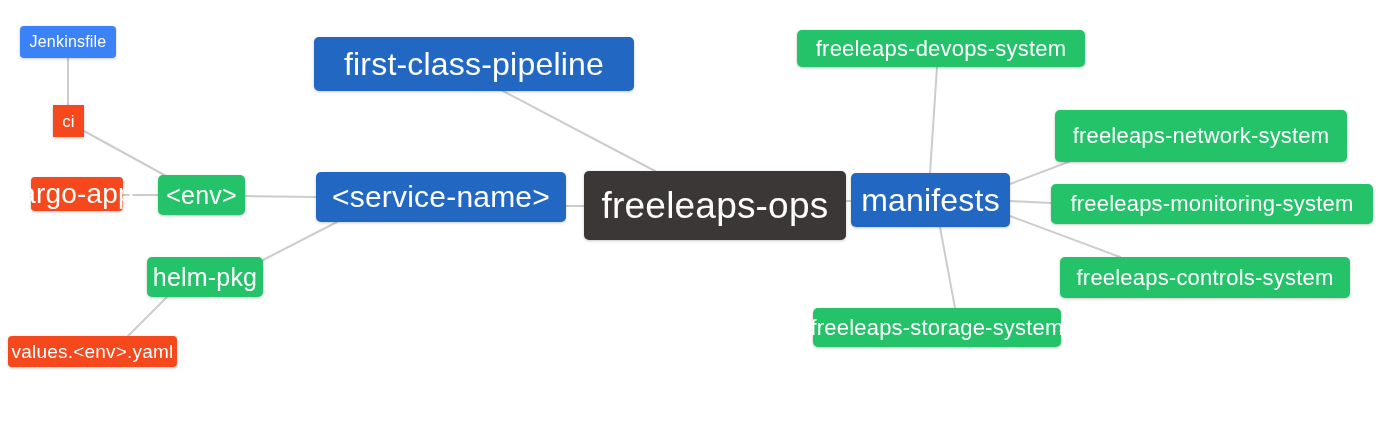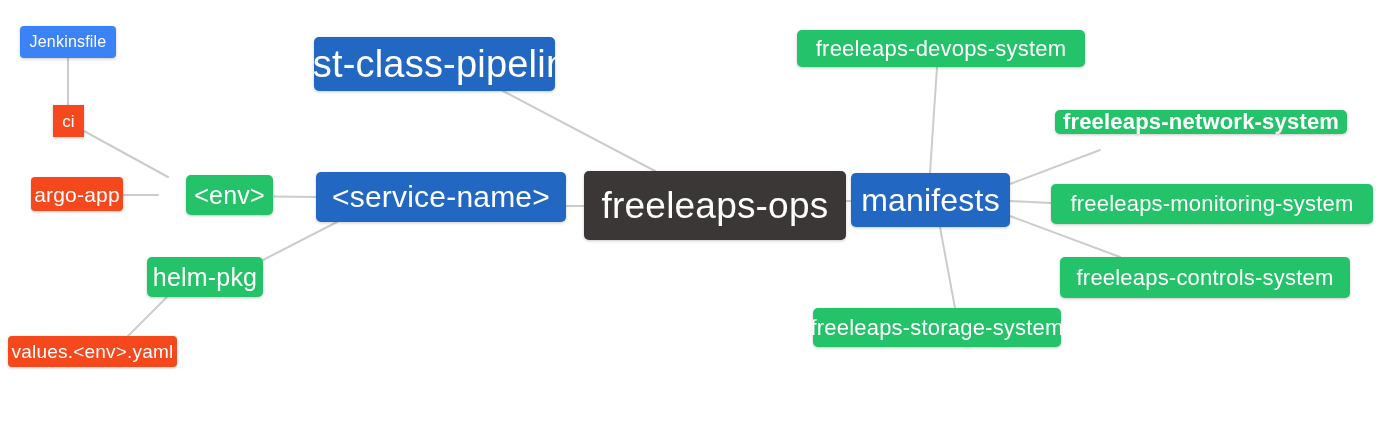--- a/index.html
+++ b/index.html
@@ -40,30 +40,30 @@
   }
   .node--orange { background: #3b82f6; }
   .node--red    { background: #F5481D; }
   .node--green  { background: #24C36A; }
   .node--blue   { background: #2268C3; }
   .node--dark   { background: #3B3737; }
 
   
   #n-jenkinsfile     { left: 20px;   top: 26px;  width: 96px;  height: 32px; font-size: 16px; border-radius: 4px; }
   #n-ci              { left: 53px;   top: 105px; width: 31px;  height: 32px; font-size: 17px; border-radius: 0; }
-  #n-argo-app        { left: 31px;   top: 177px; width: 92px;  height: 34px; font-size: 21px; border-radius: 4px; }
-  #n-env             { left: 158px;  top: 175px; width: 87px;  height: 40px; font-size: 25px; margin-left: 28px; }
+  #n-argo-app        { left: 31px;   top: 177px; width: 92px;  height: 34px; font-size: 28px; border-radius: 4px; }
+  #n-env             { left: 158px;  top: 175px; width: 87px;  height: 40px; font-size: 25px; }
   #n-helm-pkg        { left: 147px;  top: 257px; width: 116px; height: 40px; font-size: 25px; }
   #n-values-env-yaml { left: 8px;    top: 336px; width: 169px; height: 31px; font-size: 19px; border-radius: 4px; }
-  #n-first-class     { left: 314px;  top: 37px;  width: 241px; height: 54px; font-size: 38px; }
+  #n-first-class     { left: 314px;  top: 37px;  width: 320px; height: 54px; font-size: 32px; }
   #n-service-name    { left: 316px;  top: 172px; width: 250px; height: 50px; font-size: 30px; }
   #n-freeleaps-ops   { left: 584px;  top: 171px; width: 262px; height: 69px; font-size: 37px; }
   #n-manifests       { left: 851px;  top: 173px; width: 159px; height: 54px; font-size: 32px; }
   #n-devops          { left: 797px;  top: 30px;  width: 288px; height: 37px; font-size: 22px; }
-  #n-network         { left: 1055px; top: 110px; width: 292px; height: 24px; font-size: 22px; font-weight: bold; }
+  #n-network         { left: 1055px; top: 110px; width: 292px; height: 52px; font-size: 22px; }
   #n-monitoring      { left: 1051px; top: 184px; width: 322px; height: 40px; font-size: 22px; }
   #n-controls        { left: 1060px; top: 257px; width: 290px; height: 41px; font-size: 22px; }
   #n-storage         { left: 813px;  top: 308px; width: 248px; height: 39px; font-size: 22px; text-align: center; }
 </style>
 </head>
 <body>
 
 <div id="canvas">
 
   <svg class="edges" viewBox="0 0 1390 421">

